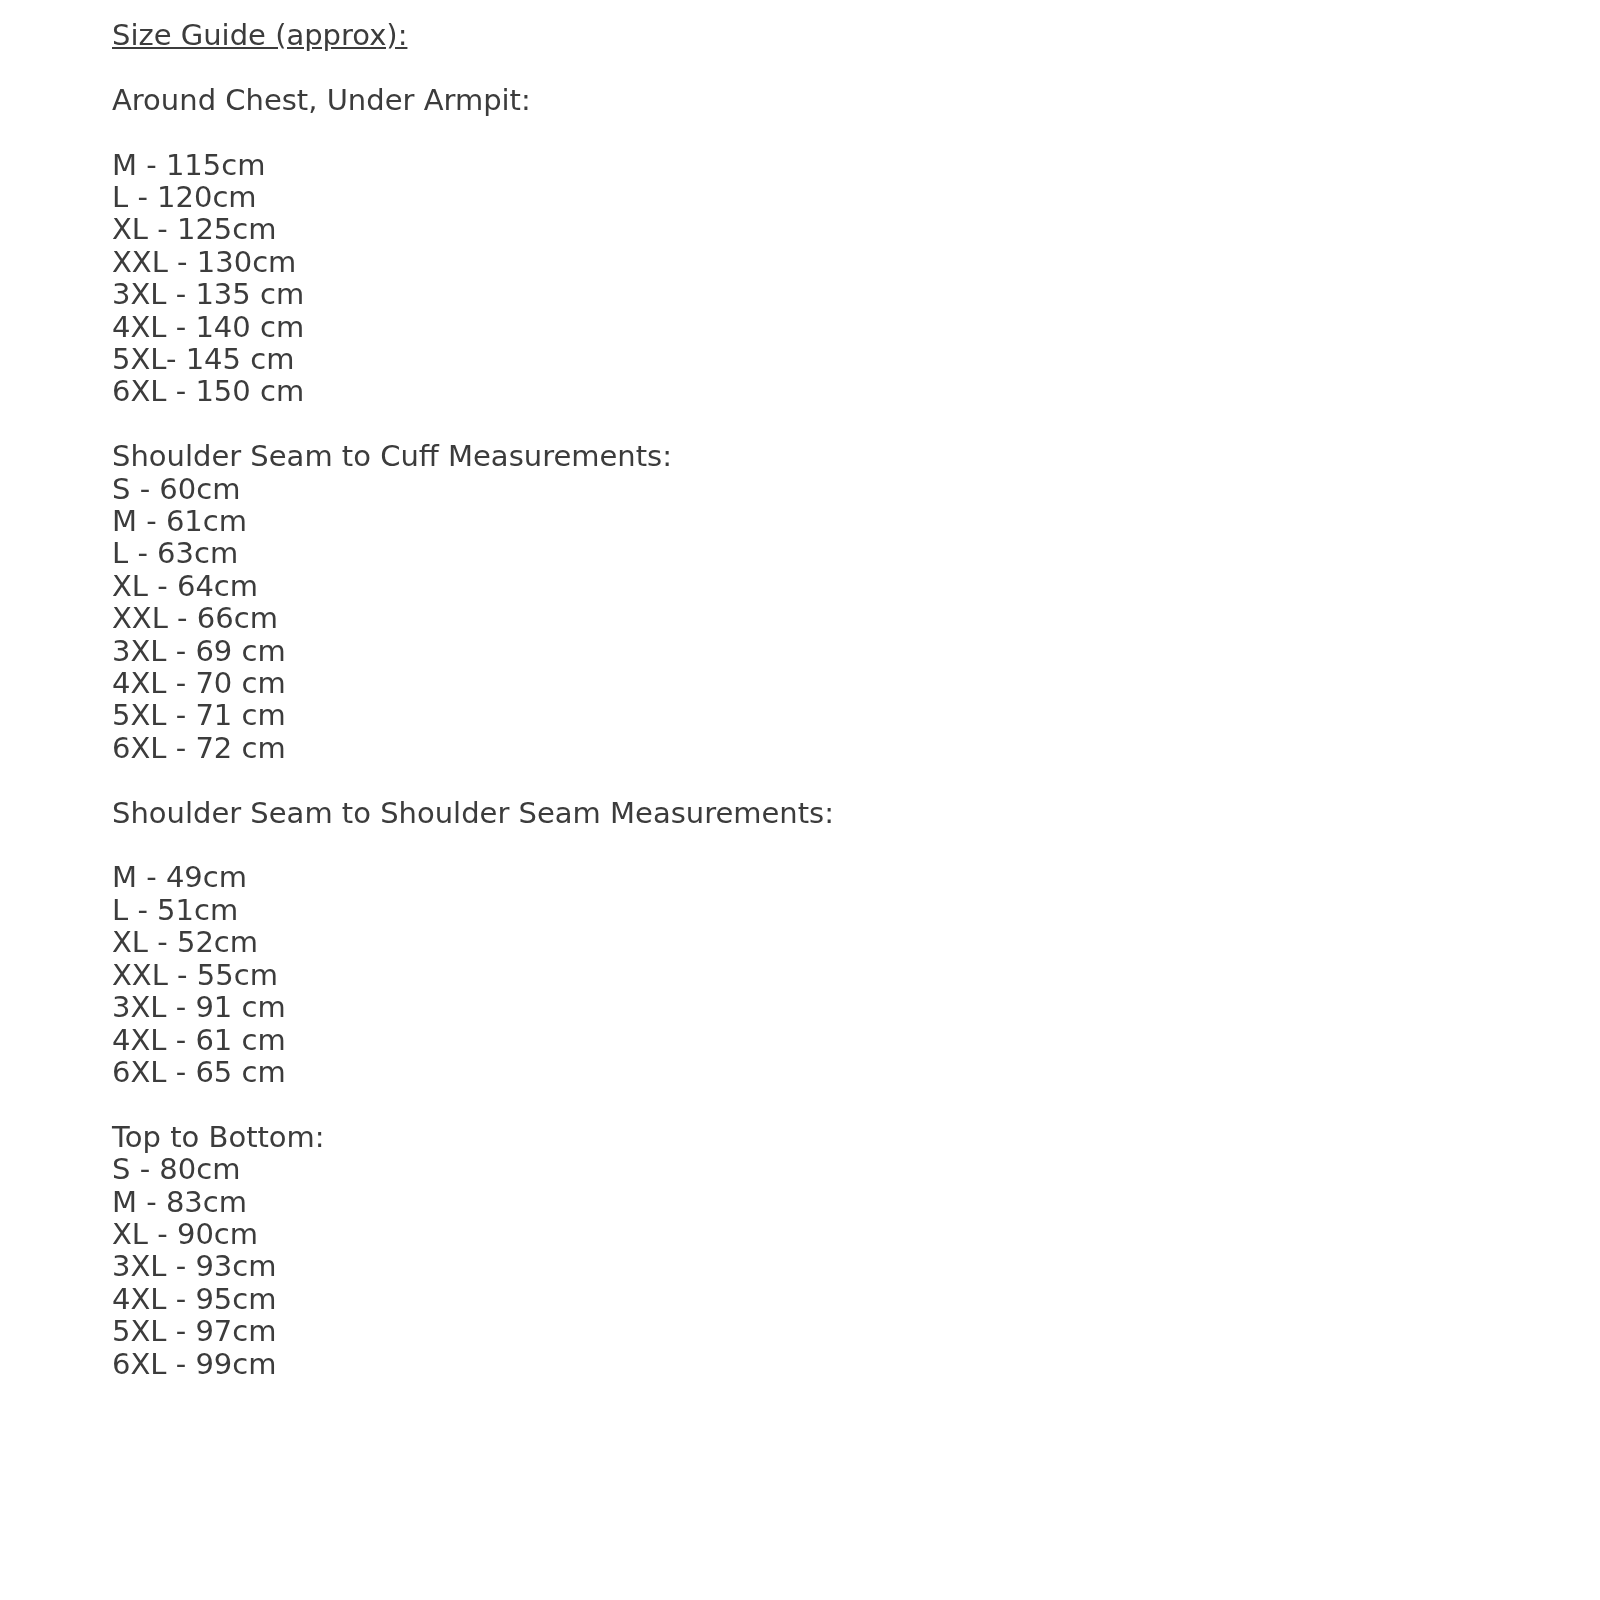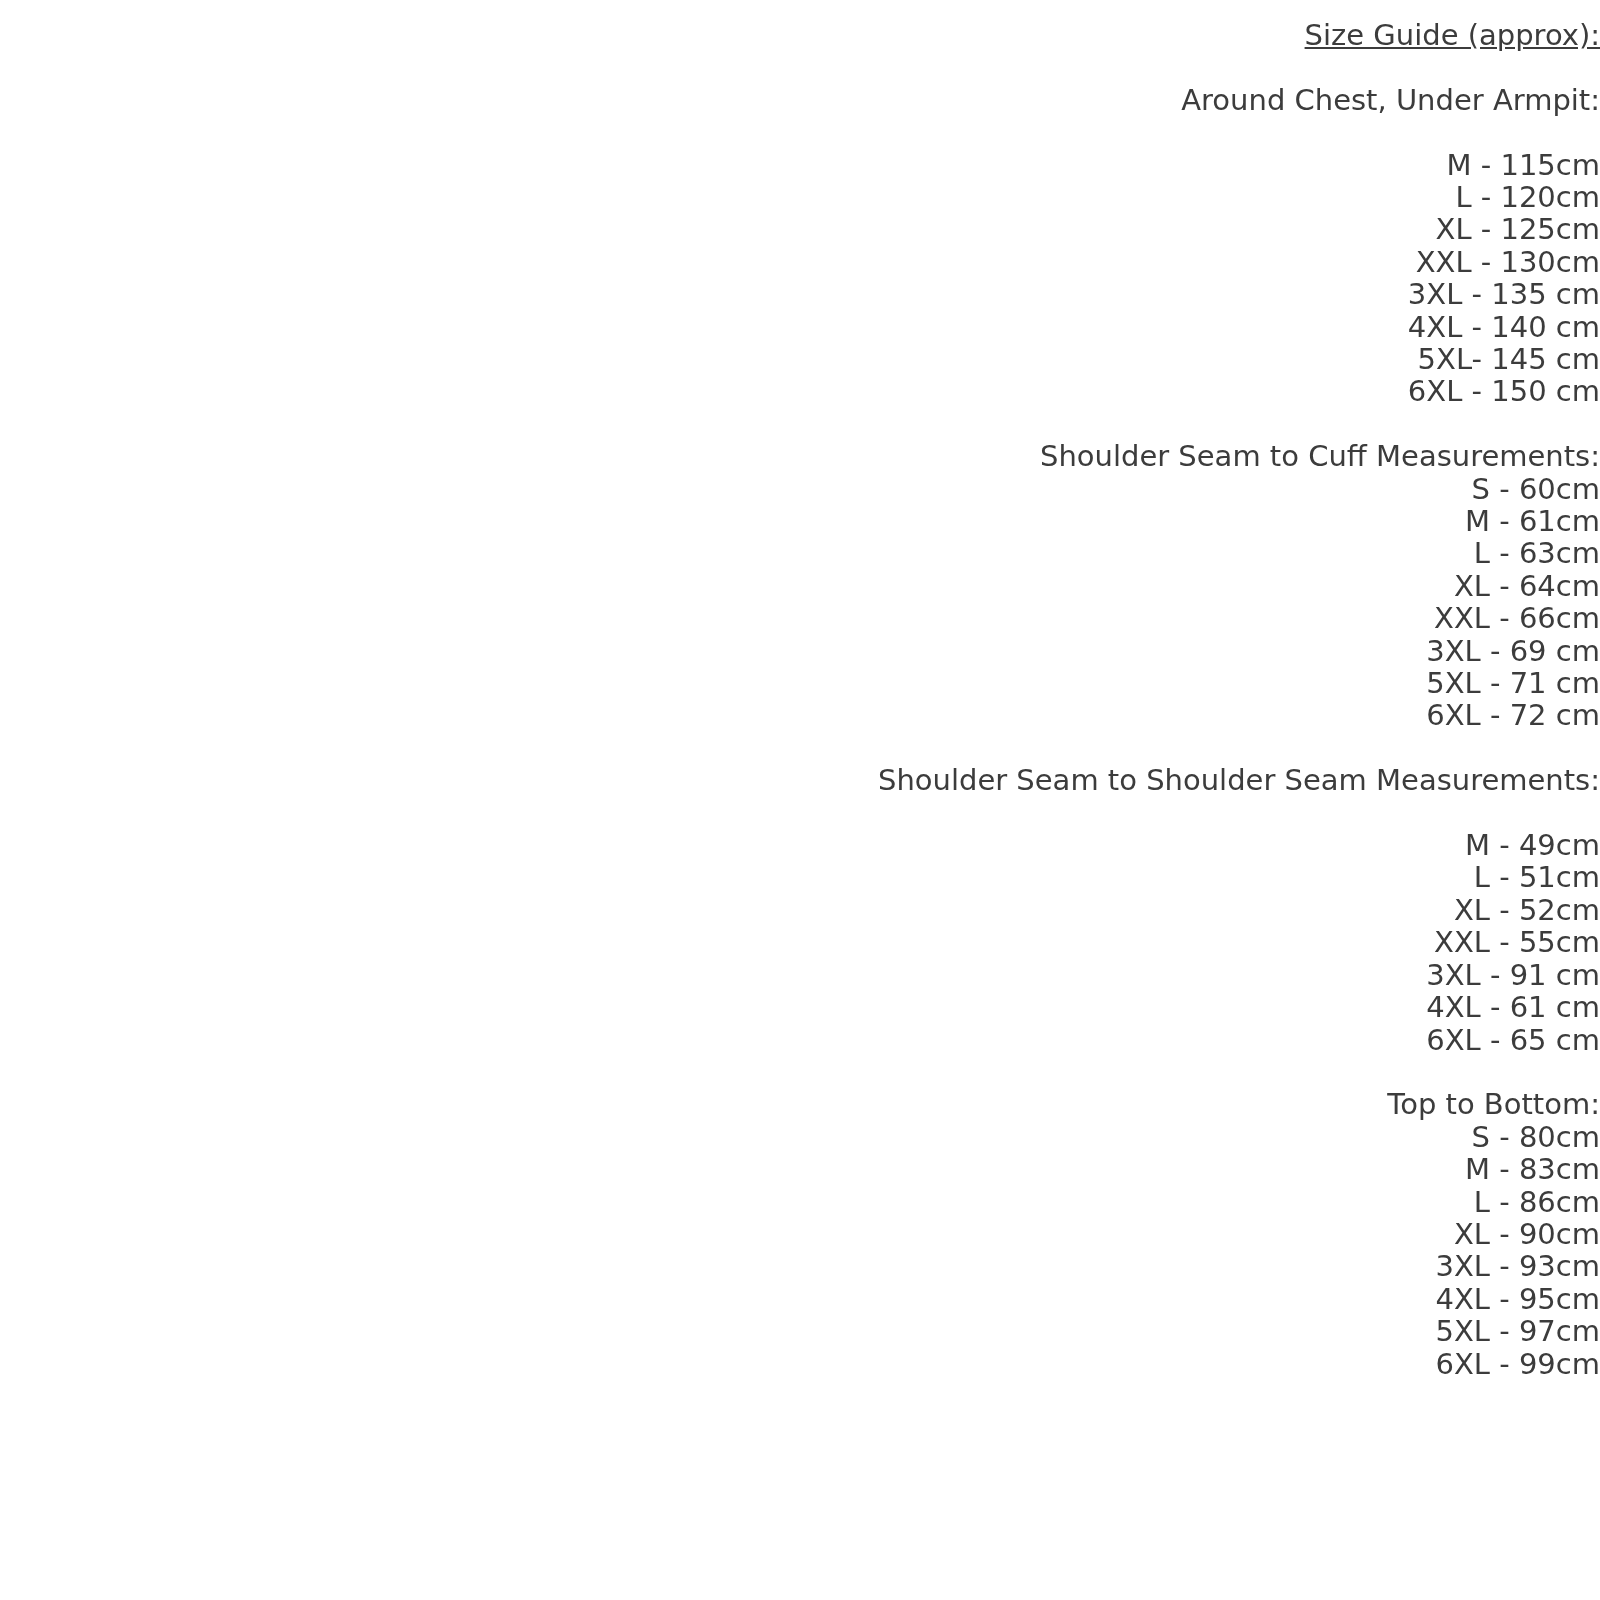--- a/index.html
+++ b/index.html
@@ -12,21 +12,21 @@
     background: #ffffff;
     color: #3c3c3c;
     font-family: "DejaVu Sans", "Liberation Sans", sans-serif;
     overflow: hidden;
   }
   .doc {
     box-sizing: border-box;
     width: 1600px;
     padding-top: 19px;
     padding-left: 112px; 
-    text-align: right;
+    text-align: left;
     font-size: 29px;
     line-height: 32.4px;
   }
   .line {
     white-space: pre;
   }
   .title {
     text-decoration: underline;
   }
   .blank {
@@ -57,20 +57,21 @@
   <div class="blank"></div>
 
   <section>
     <div class="line heading">Shoulder Seam to Cuff Measurements:</div>
     <div class="line">S - 60cm</div>
     <div class="line">M - 61cm</div>
     <div class="line">L - 63cm</div>
     <div class="line">XL - 64cm</div>
     <div class="line">XXL - 66cm</div>
     <div class="line">3XL - 69 cm</div>
+    <div class="line">4XL - 70 cm</div>
     <div class="line">5XL - 71 cm</div>
     <div class="line">6XL - 72 cm</div>
   </section>
 
   <div class="blank"></div>
 
   <section>
     <div class="line heading">Shoulder Seam to Shoulder Seam Measurements:</div>
     <div class="blank"></div>
     <div class="line">M - 49cm</div>
@@ -81,21 +82,20 @@
     <div class="line">4XL - 61 cm</div>
     <div class="line">6XL - 65 cm</div>
   </section>
 
   <div class="blank"></div>
 
   <section>
     <div class="line heading">Top to Bottom:</div>
     <div class="line">S - 80cm</div>
     <div class="line">M - 83cm</div>
-    <div class="line">L - 86cm</div>
     <div class="line">XL - 90cm</div>
     <div class="line">3XL - 93cm</div>
     <div class="line">4XL - 95cm</div>
     <div class="line">5XL - 97cm</div>
     <div class="line">6XL - 99cm</div>
   </section>
 
 </div>
 
 </body></html>

